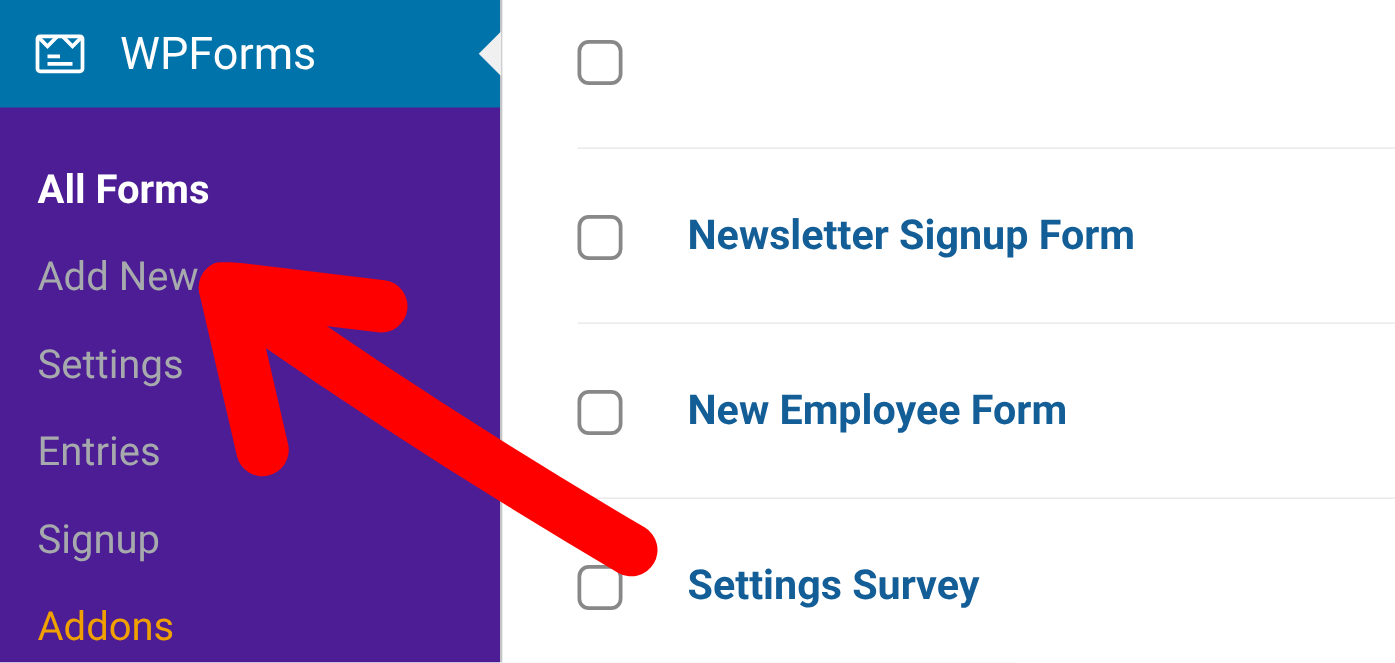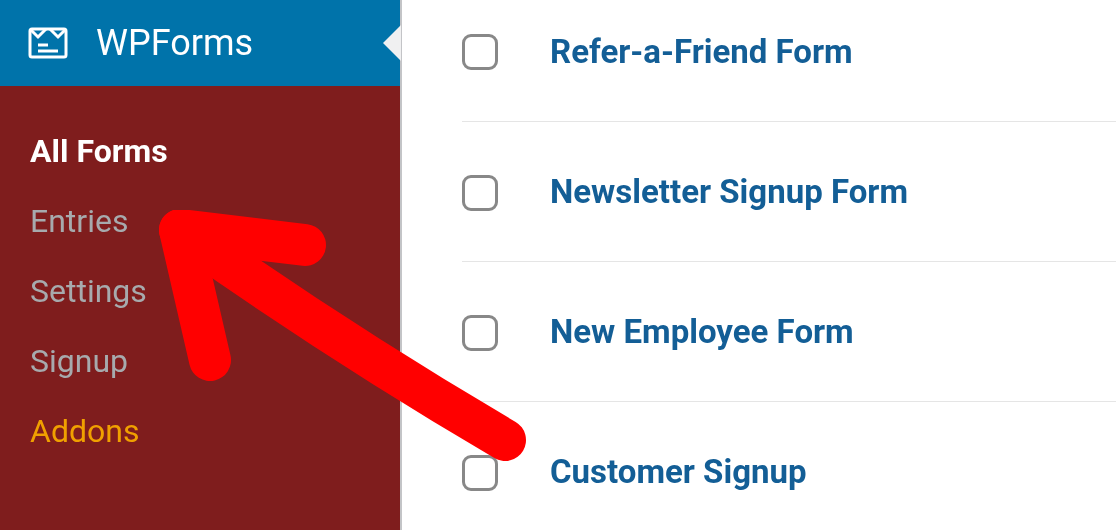--- a/index.html
+++ b/index.html
@@ -7,21 +7,21 @@
       font-family: -apple-system, BlinkMacSystemFont, "Segoe UI", Roboto, sans-serif;
       background: #f0f0f1;
       width: 1116px;
       height: 530px;
       overflow: hidden;
       position: relative;
     }
     .container { display: flex; height: 100%; }
     .sidebar {
       width: 400px;
-      background: #7f1d1d;
+      background: #4c1d95;
       height: 100%;
       flex-shrink: 0;
     }
     .sidebar-active {
       background: #0073aa;
       display: flex;
       align-items: center;
       padding: 22px 28px;
       position: relative;
     }
@@ -105,45 +105,45 @@
           <rect x="2" y="6" width="36" height="28" rx="2" stroke="#fff" stroke-width="3"></rect>
           <path d="M2 6 L10 14 L18 6 M22 6 L30 14 L38 6" stroke="#fff" stroke-width="3" fill="none"></path>
           <line x1="10" y1="22" x2="20" y2="22" stroke="#fff" stroke-width="3"></line>
           <line x1="10" y1="28" x2="30" y2="28" stroke="#fff" stroke-width="3"></line>
         </svg>
       </span>
       <span class="sidebar-active-label">WPForms</span>
     </div>
     <div class="submenu">
       <div class="submenu-item current">All Forms</div>
+      <div class="submenu-item">Add New</div>
+      <div class="submenu-item">Settings</div>
       <div class="submenu-item">Entries</div>
-      <div class="submenu-item">Settings</div>
       <div class="submenu-item">Signup</div>
       <div class="submenu-item highlight">Addons</div>
     </div>
   </div>
 
   <div class="divider"></div>
 
   <div class="main">
     <div class="form-row">
       <span class="checkbox"></span>
-      <span class="form-title">Refer-a-Friend Form</span>
     </div>
     <div class="form-row">
       <span class="checkbox"></span>
       <span class="form-title">Newsletter Signup Form</span>
     </div>
     <div class="form-row">
       <span class="checkbox"></span>
       <span class="form-title">New Employee Form</span>
     </div>
     <div class="form-row">
       <span class="checkbox"></span>
-      <span class="form-title">Customer Signup</span>
+      <span class="form-title">Settings Survey</span>
     </div>
   </div>
 </div>
 
 <svg class="arrow-overlay" width="380" height="280" viewBox="0 0 380 280">
   <path d="M 25 20 Q 180 130 350 230" stroke="#ff0000" stroke-width="42" fill="none" stroke-linecap="round"></path>
   <path d="M 25 20 L 150 35 M 25 20 L 55 150" stroke="#ff0000" stroke-width="42" fill="none" stroke-linecap="round"></path>
 </svg>
 
 </body></html>

